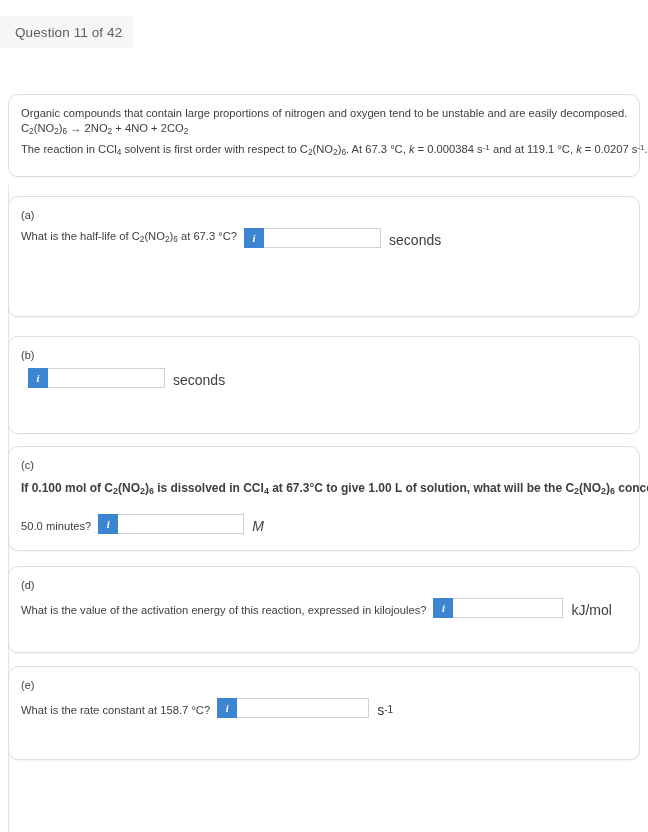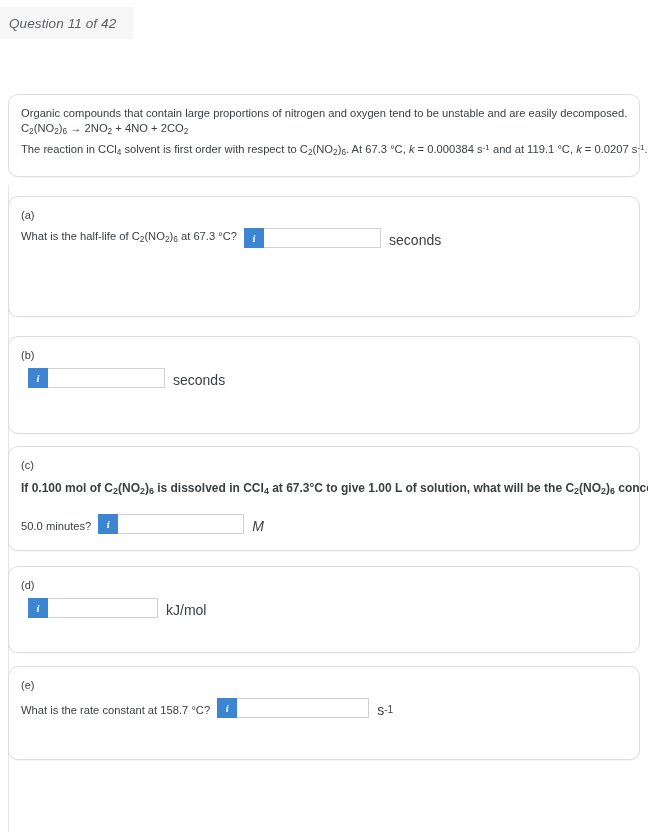--- a/index.html
+++ b/index.html
@@ -19,28 +19,27 @@
 
   
   .header-bar {
     position: absolute;
     top: 0; left: 0;
     width: 648px;
     height: 32px;
   }
   .question-tab {
     position: absolute;
-    top: 7px; left: 0;
+    top: 16px; left: 0;
     width: 133px;
     height: 32px;
     background: #f6f6f6;
     display: flex;
     align-items: center;
-    padding-left: 9px;
-    font-style: italic;
+    padding-left: 15px;
   }
   .question-tab-label {
     font-size: 13.5px;
     color: #5b5f63;
     letter-spacing: 0.1px;
     white-space: nowrap;
   }
 
   
   .page-left-rule {
@@ -221,20 +220,21 @@
       </span>
       <span class="unit ital">M</span>
     </div>
   </div>
 </div>
 
 <div class="card" id="card-d">
   <div class="card-inner">
     <div class="part-letter">(d)</div>
     <div class="q-row">
+      <span class="q-text">What is the value of the activation energy of this reaction, expressed in kilojoules?</span>
       <span class="answer-group">
         <button class="info-btn">i</button>
         <input class="answer-input w-110" type="text" value="" style="">
       </span>
       <span class="unit">kJ/mol</span>
     </div>
   </div>
 </div>
 
 <div class="card" id="card-e">

